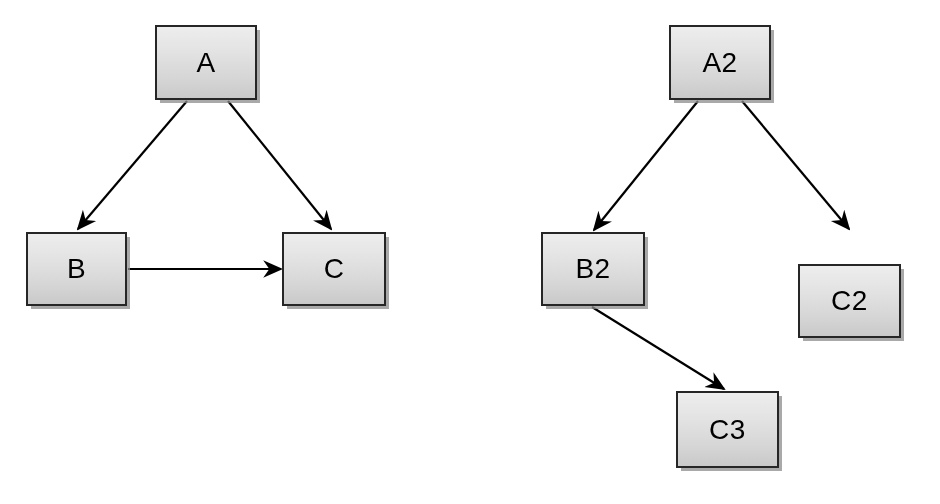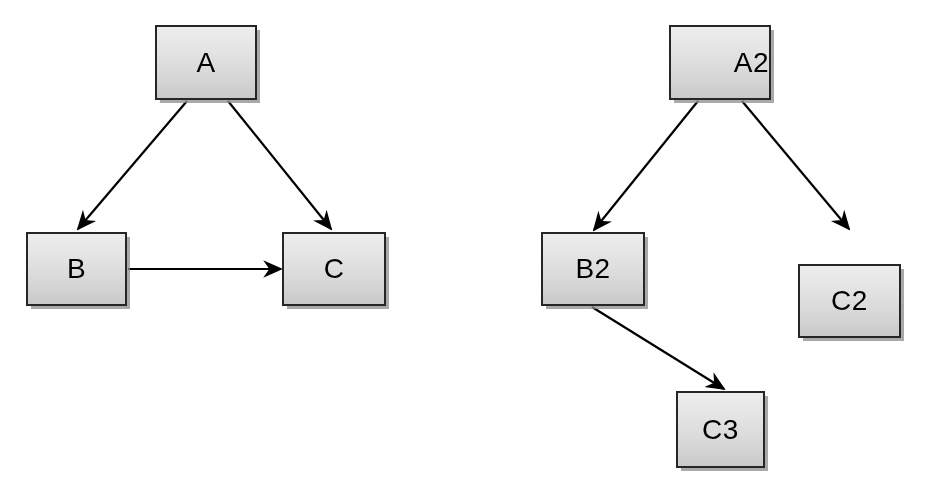--- a/index.html
+++ b/index.html
@@ -69,27 +69,27 @@
   <div id="nodes">
       <div class="node" style="left: 155px; top: 25px; width: 102px; height: 75px;">
         <span class="node-label">A</span>
       </div>
       <div class="node" style="left: 26px; top: 232px; width: 101px; height: 74px;">
         <span class="node-label">B</span>
       </div>
       <div class="node" style="left: 282px; top: 232px; width: 104px; height: 74px;">
         <span class="node-label">C</span>
       </div>
-      <div class="node" style="left: 669px; top: 25px; width: 102px; height: 75px; justify-content: flex-end;">
+      <div class="node" style="left: 669px; top: 25px; width: 102px; height: 75px;">
         <span class="node-label">A2</span>
       </div>
       <div class="node" style="left: 541px; top: 232px; width: 104px; height: 74px;">
         <span class="node-label">B2</span>
       </div>
       <div class="node" style="left: 798px; top: 232px; width: 103px; height: 74px; margin-top: 32px;">
         <span class="node-label">C2</span>
       </div>
-      <div class="node" style="left: 676px; top: 391px; width: 89px; height: 77px;">
+      <div class="node" style="left: 676px; top: 391px; width: 103px; height: 77px;">
         <span class="node-label">C3</span>
       </div>
     </div>
 
 </div>
 
 </body></html>

